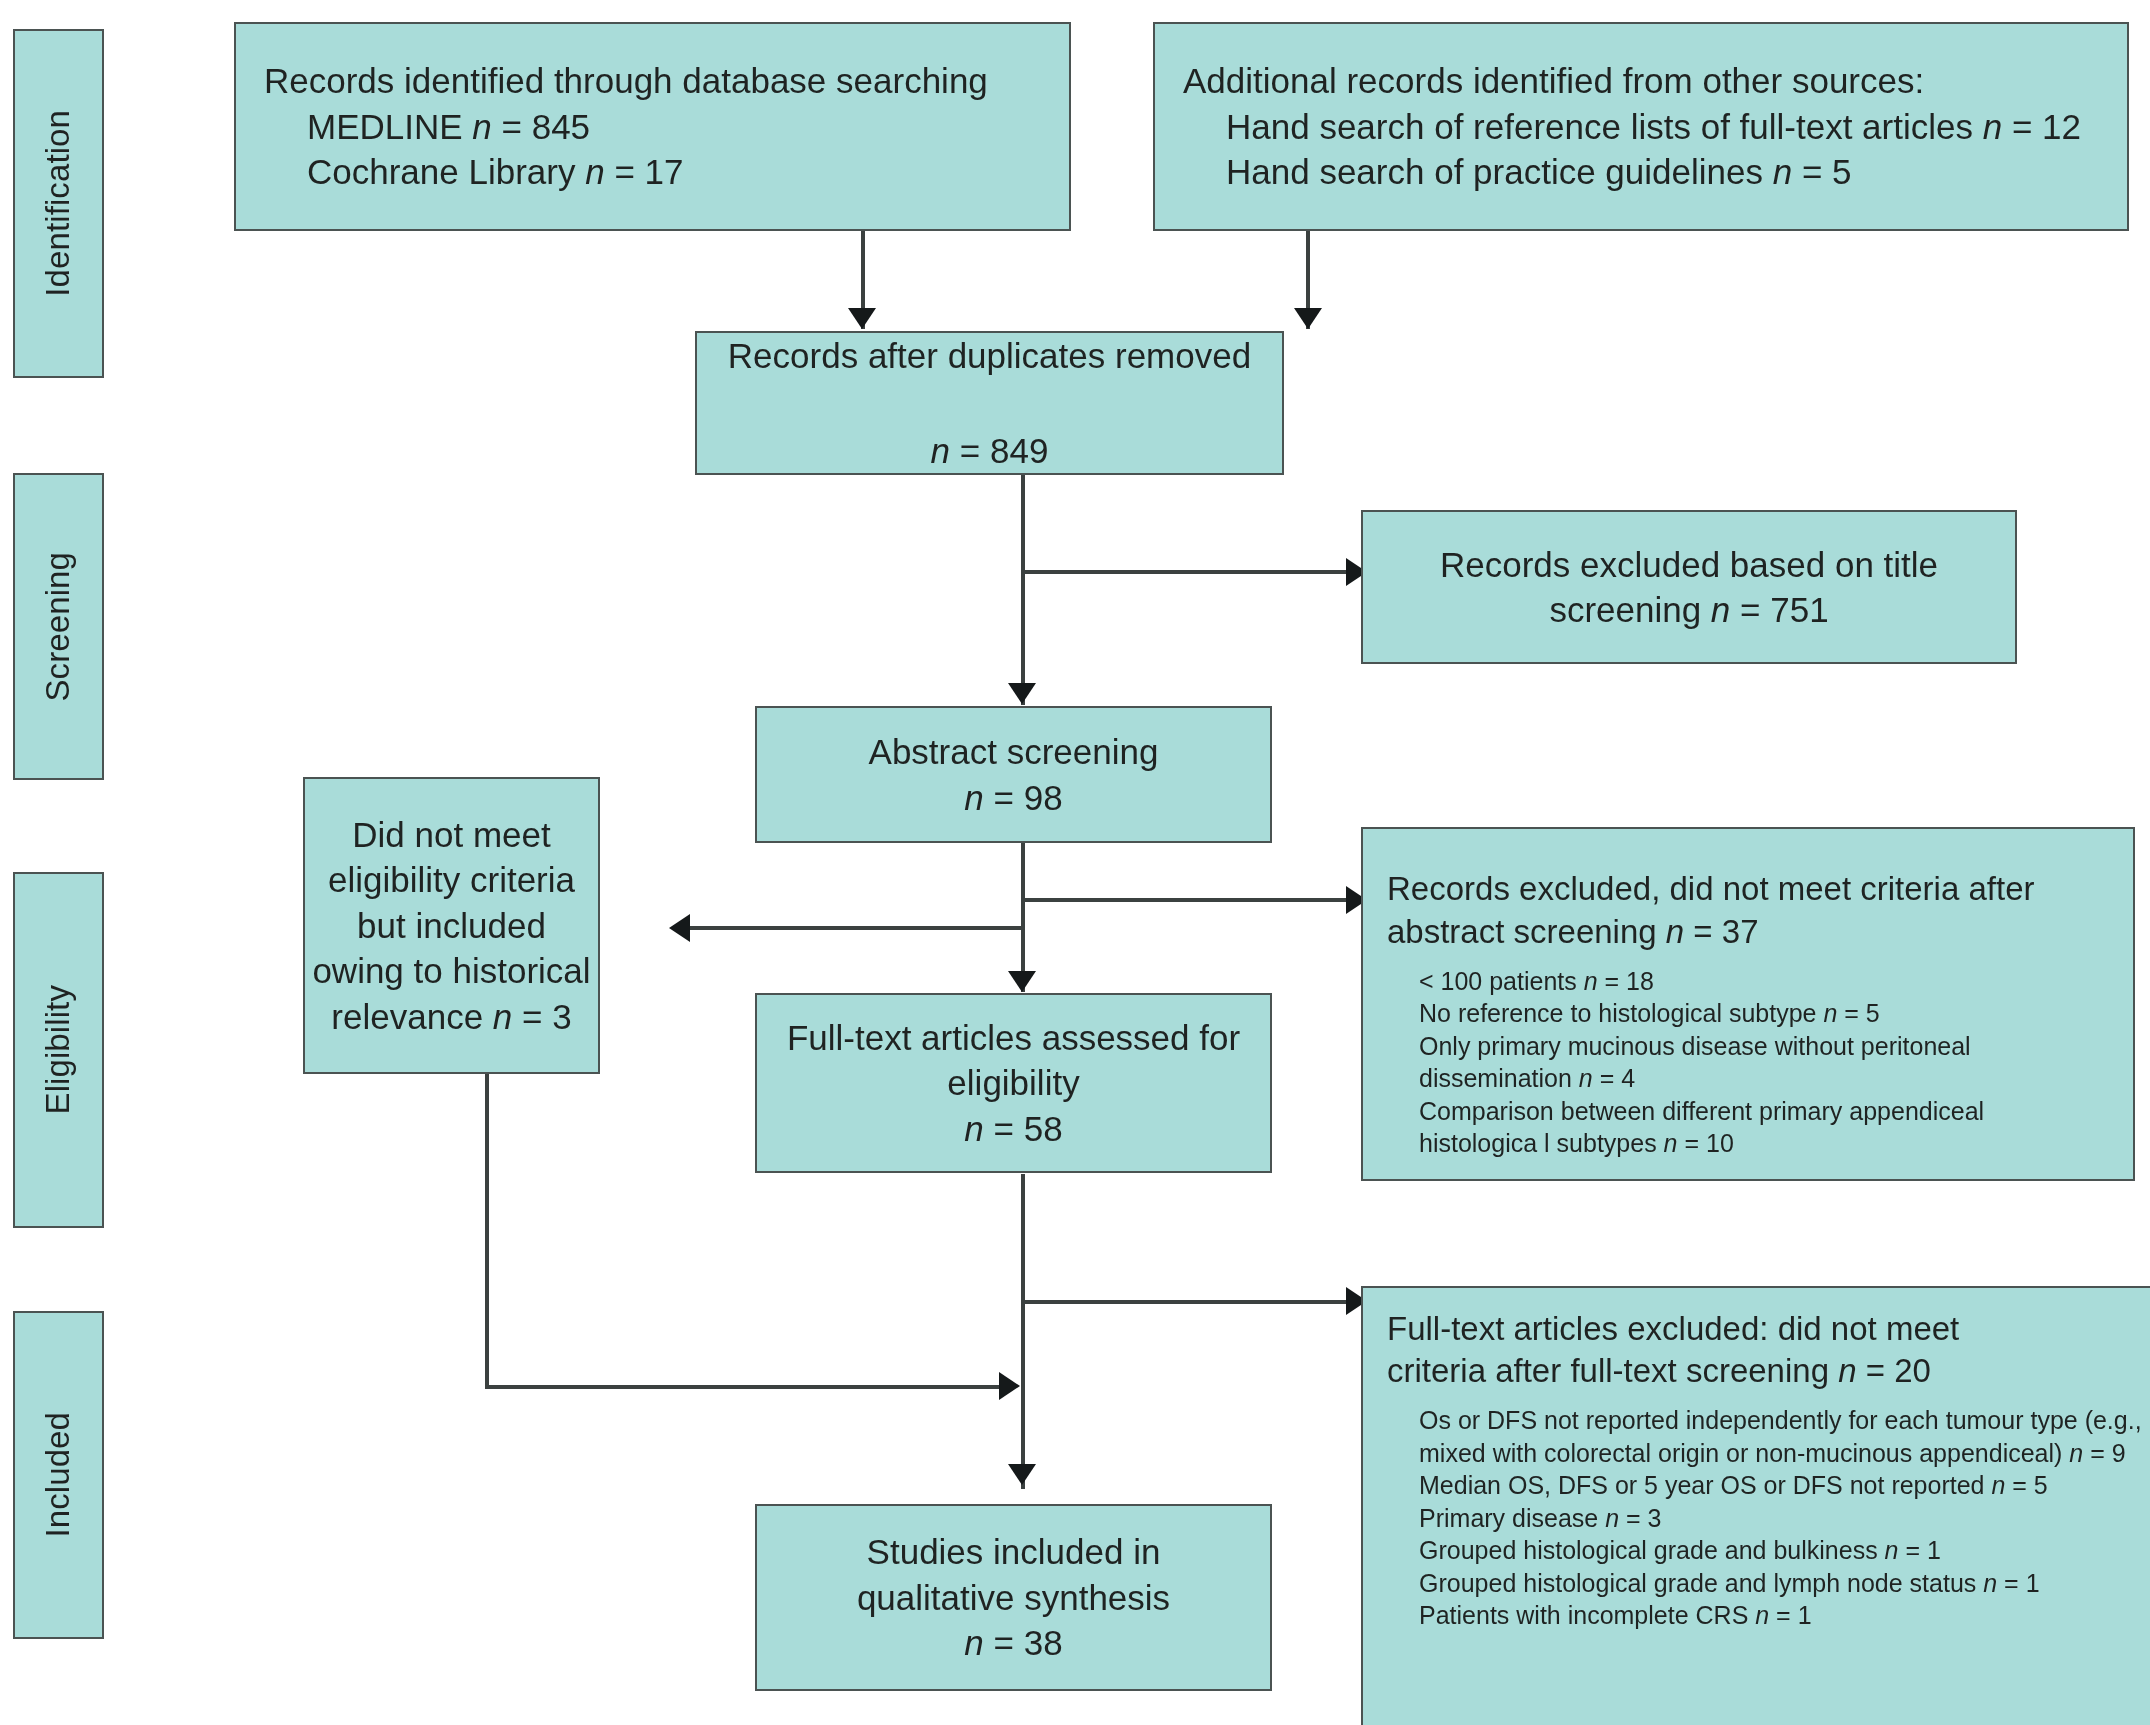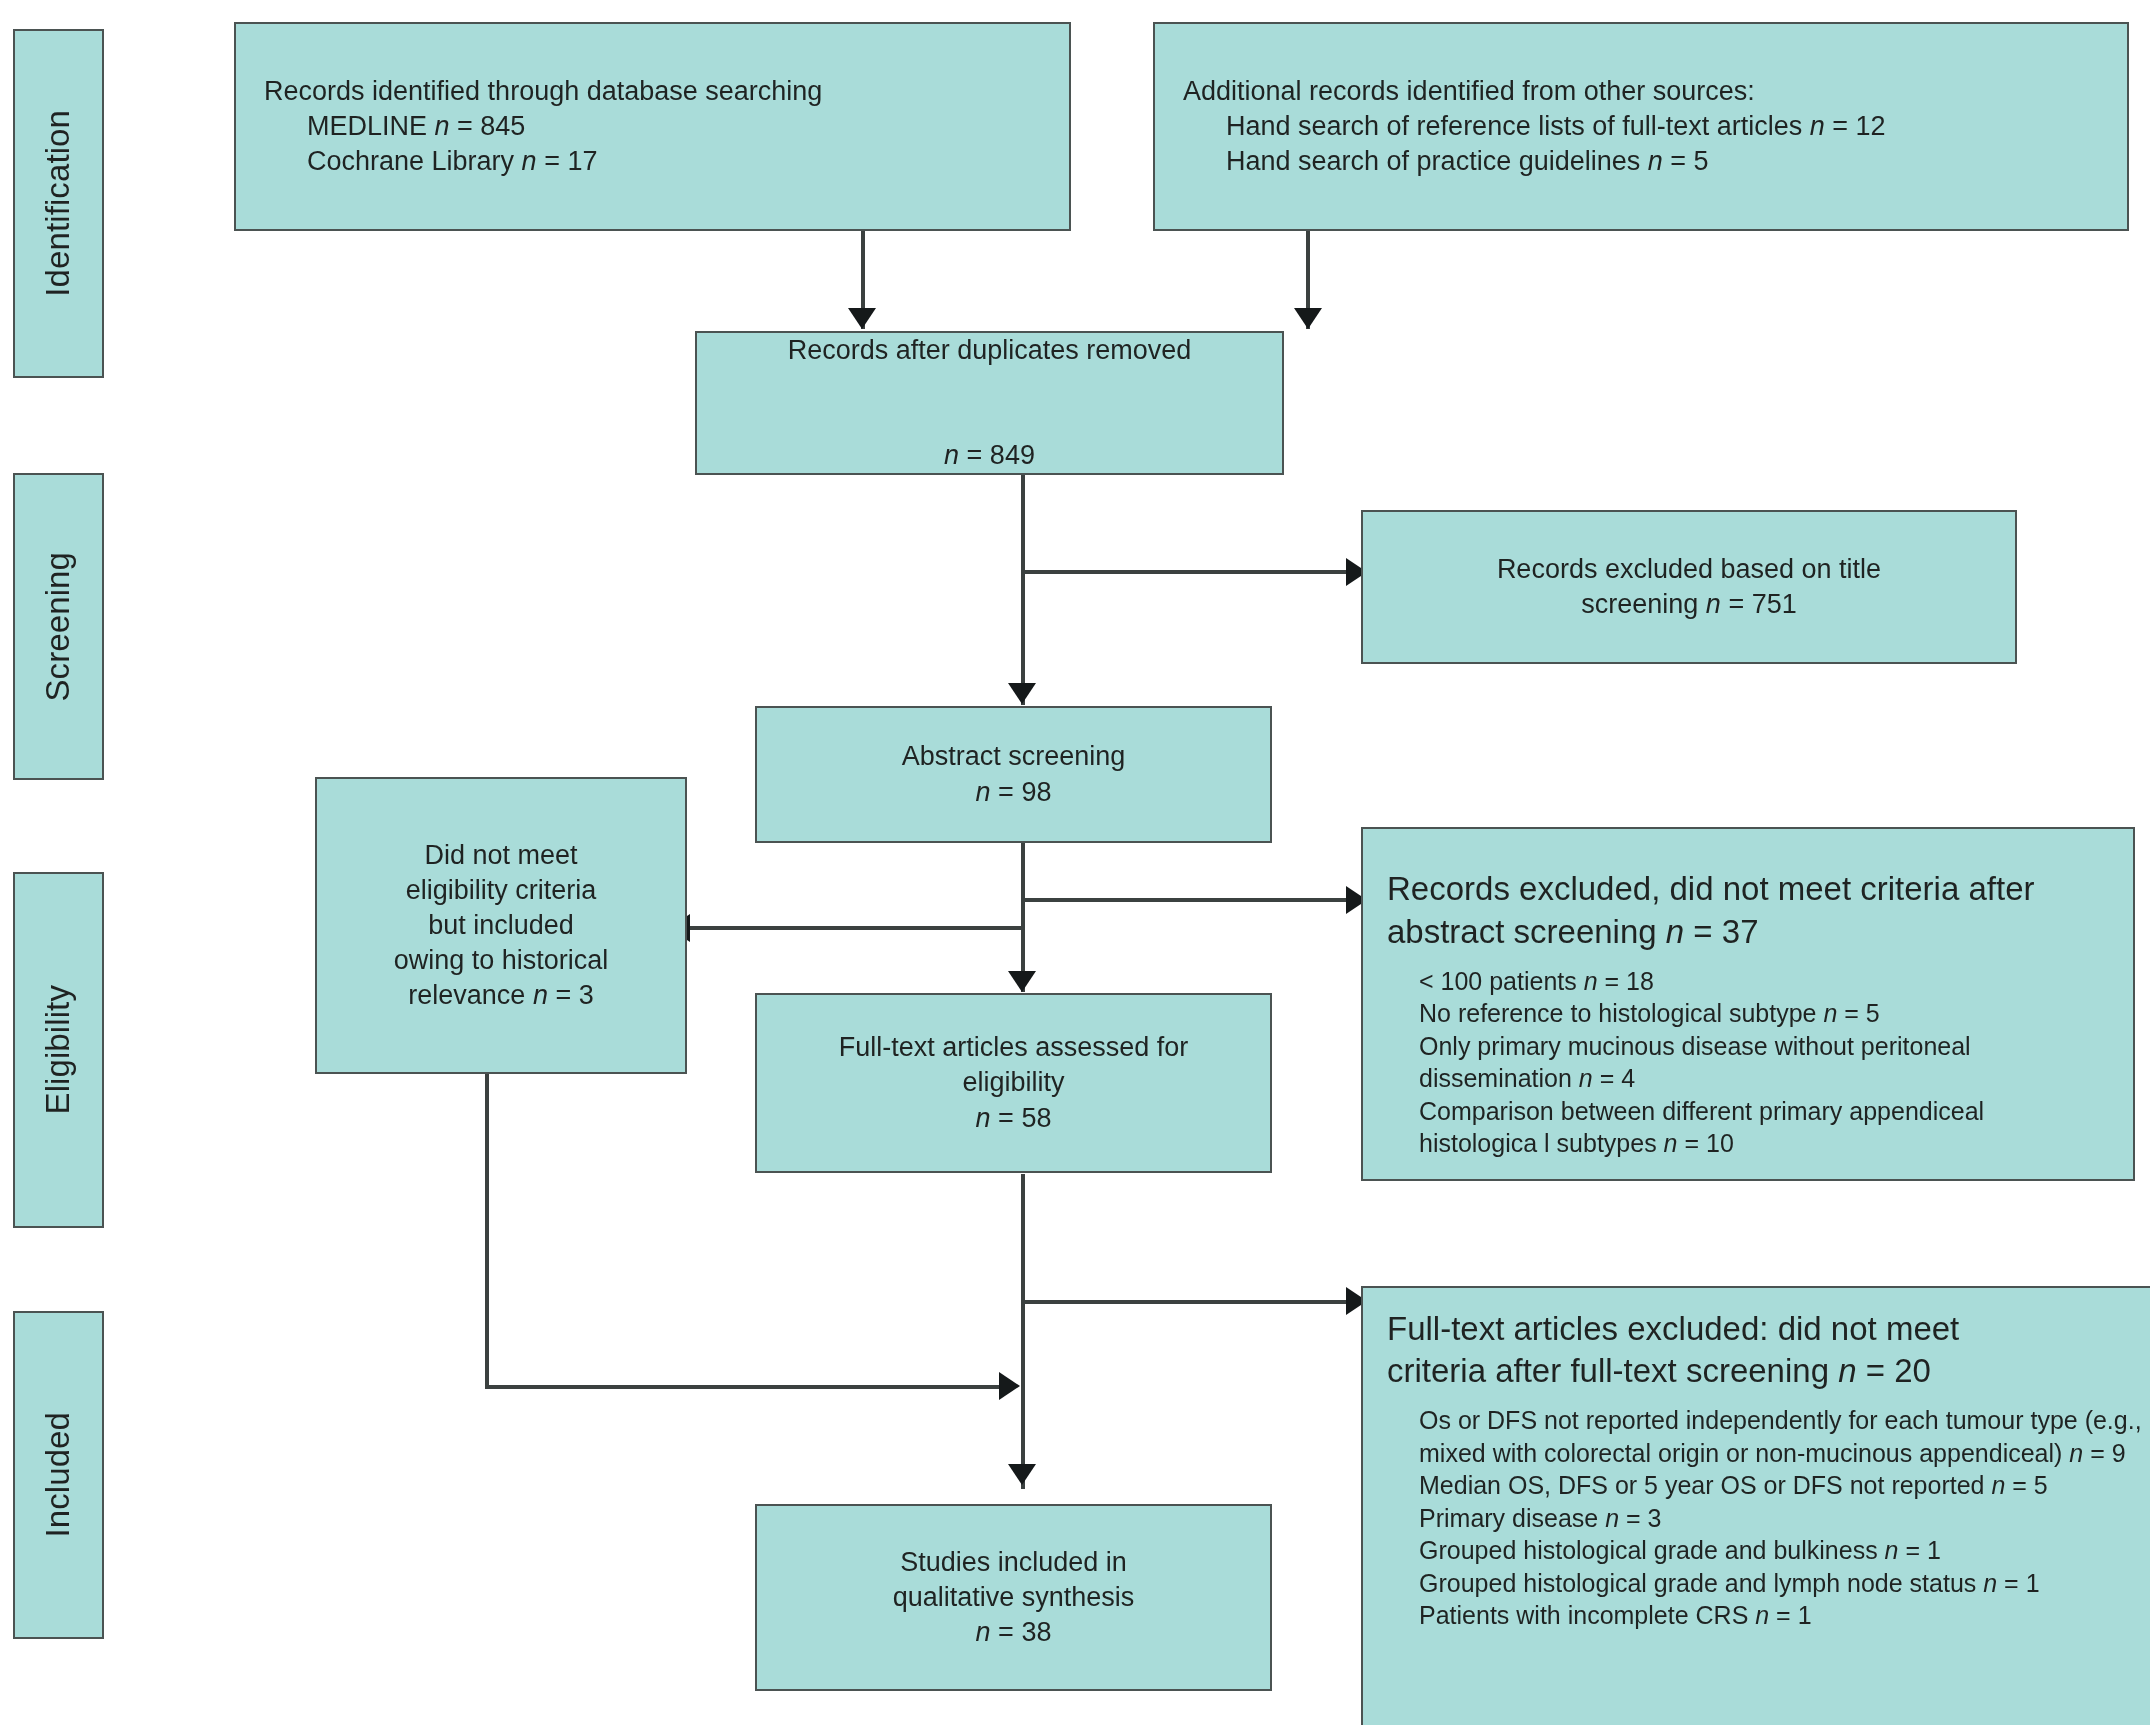--- a/index.html
+++ b/index.html
@@ -43,21 +43,21 @@
   }
   .stage span{
     writing-mode:vertical-rl;
     transform:rotate(180deg);
     font-size:33px;
     letter-spacing:0.1px;
     white-space:nowrap;
     color:#1f2322;
   }
 
-  .ln{ font-size:27px; white-space:nowrap; }
+  .ln{ font-size:35px; white-space:nowrap; }
   .ln.big{ font-size:33px; }
   .ln.sub{ font-size:25px; white-space:normal; }
   .indent{ padding-left:43px; }
   .indent2{ padding-left:32px; }
   em{ font-style:italic; }
 
   
   .vline,.hline{ position:absolute; background:#3b4140; }
   .vline{ width:3.5px; }
   .hline{ height:3.5px; }
@@ -156,21 +156,21 @@
   <div class="box center" style="left:1361px;top:510px;width:656px;height:154px;">
     <div class="ln">Records excluded based on title</div>
     <div class="ln"><span>screening </span><em>n</em><span> = 751</span></div>
   </div>
 
   <div class="box center" style="left:755px;top:706px;width:517px;height:137px;">
     <div class="ln">Abstract screening</div>
     <div class="ln"><em>n</em><span> = 98</span></div>
   </div>
 
-  <div class="box center" style="left:303px;top:777px;width:372px;height:297px;margin-left:12px;">
+  <div class="box center" style="left:303px;top:777px;width:297px;height:297px;">
     <div class="ln">Did not meet</div>
     <div class="ln">eligibility criteria</div>
     <div class="ln">but included</div>
     <div class="ln">owing to historical</div>
     <div class="ln"><span>relevance </span><em>n</em><span> = 3</span></div>
   </div>
 
   <div class="box left" style="left:1361px;top:827px;width:774px;height:354px;padding:19.5px 24px;justify-content:flex-end;">
     <div class="ln big">Records excluded, did not meet criteria after</div>
     <div class="ln big" style="margin-bottom:11px;"><span>abstract screening </span><em>n</em><span> = 37</span></div>

